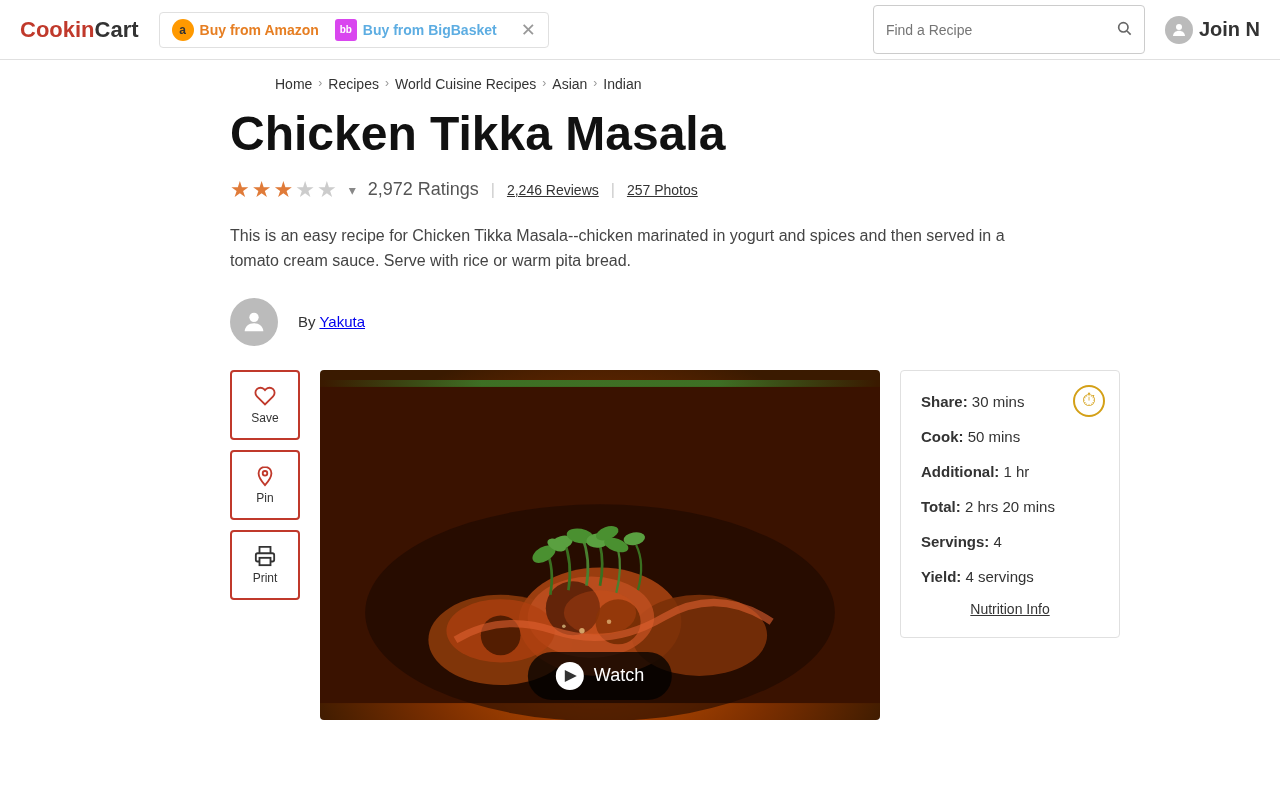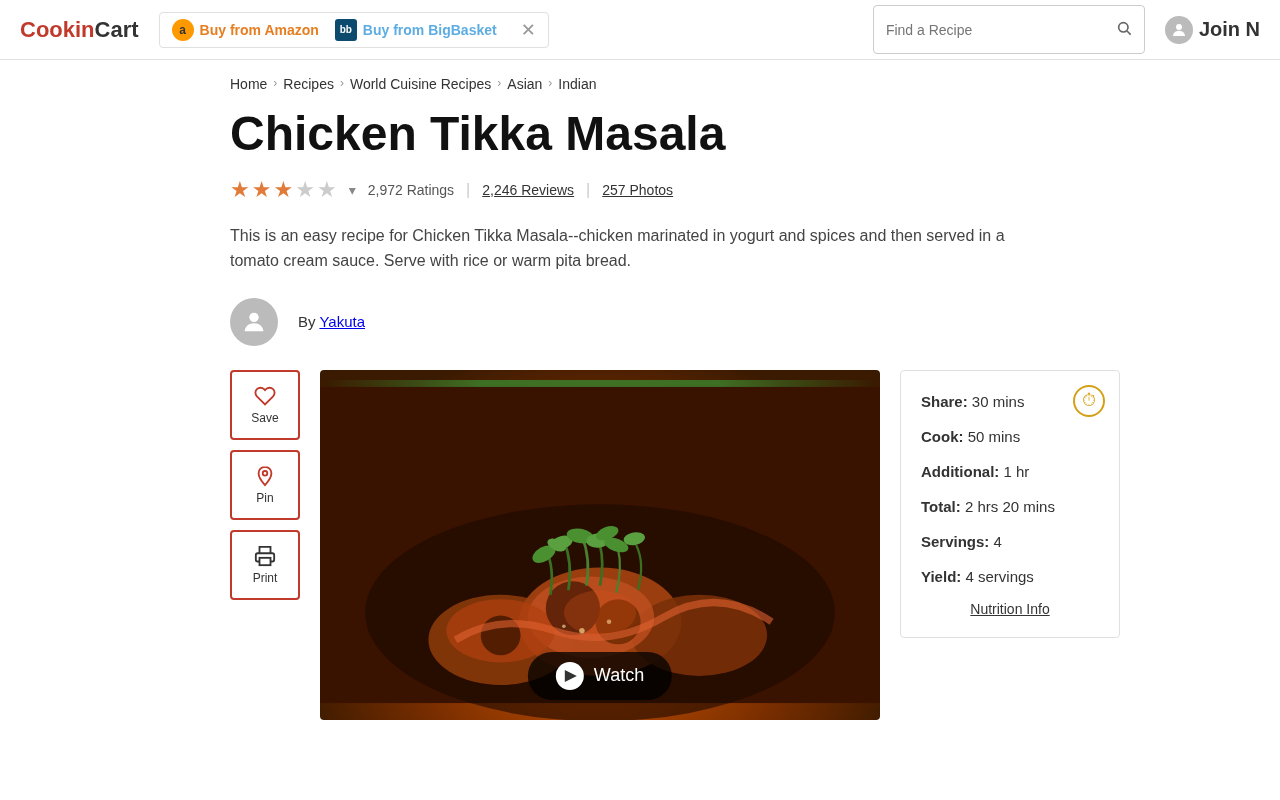--- a/index.html
+++ b/index.html
@@ -49,21 +49,21 @@
 
     .amazon-icon {
       width: 22px; height: 22px;
       background: #ff9900;
       border-radius: 50%;
       display: flex; align-items: center; justify-content: center;
       font-size: 12px; font-weight: bold; color: #333;
     }
     .bb-icon {
       width: 22px; height: 22px;
-      background: #0c4a6e;
+      background: #d946ef;
       border-radius: 3px;
       display: flex; align-items: center; justify-content: center;
       font-size: 10px; font-weight: bold; color: #fff;
     }
 
     .search-bar {
       display: flex; align-items: center;
       border: 1px solid #ccc; border-radius: 4px;
       padding: 14px 12px; width: 272px; margin-left: 20px;
     }
@@ -81,21 +81,21 @@
     }
     .user-icon {
       width: 28px; height: 28px; border-radius: 50%;
       background: #bbb; display: flex; align-items: center; justify-content: center;
       color: #fff; font-size: 16px;
     }
 
     
     .breadcrumb {
       display: flex; align-items: flex-start; gap: 6px;
-      padding: 16px 230px; font-size: 14px; color: #555;
+      padding: 16px 230px; font-size: 14px; color: #555; margin-left: 45px;
     }
     .breadcrumb a { color: #333; text-decoration: none; }
     .breadcrumb .sep { color: #999; font-size: 12px; }
 
     
     .main {
       padding: 0 230px;
     }
 
     .recipe-title {
@@ -106,21 +106,21 @@
       line-height: 1.1;
     }
 
     .rating-row {
       display: flex; align-items: center; gap: 12px; margin-bottom: 20px;
     }
     .stars { display: flex; align-items: center; gap: 2px; }
     .star { font-size: 22px; }
     .star.filled { color: #e07b39; }
     .star.empty { color: #ccc; }
-    .ratings-count { font-size: 14px; color: #555; }
+    .ratings-count { font-size: 18px; color: #555; }
     .rating-divider { color: #ccc; }
     .reviews-link { font-size: 14px; color: #333; text-decoration: underline; cursor: pointer; }
     .photos-link { font-size: 14px; color: #333; text-decoration: underline; cursor: pointer; }
     .star-dropdown { background: none; border: none; cursor: pointer; color: #888; font-size: 14px; }
 
     .description {
       font-size: 16px; color: #444; line-height: 1.6;
       max-width: 900px; margin-bottom: 24px;
     }
 

